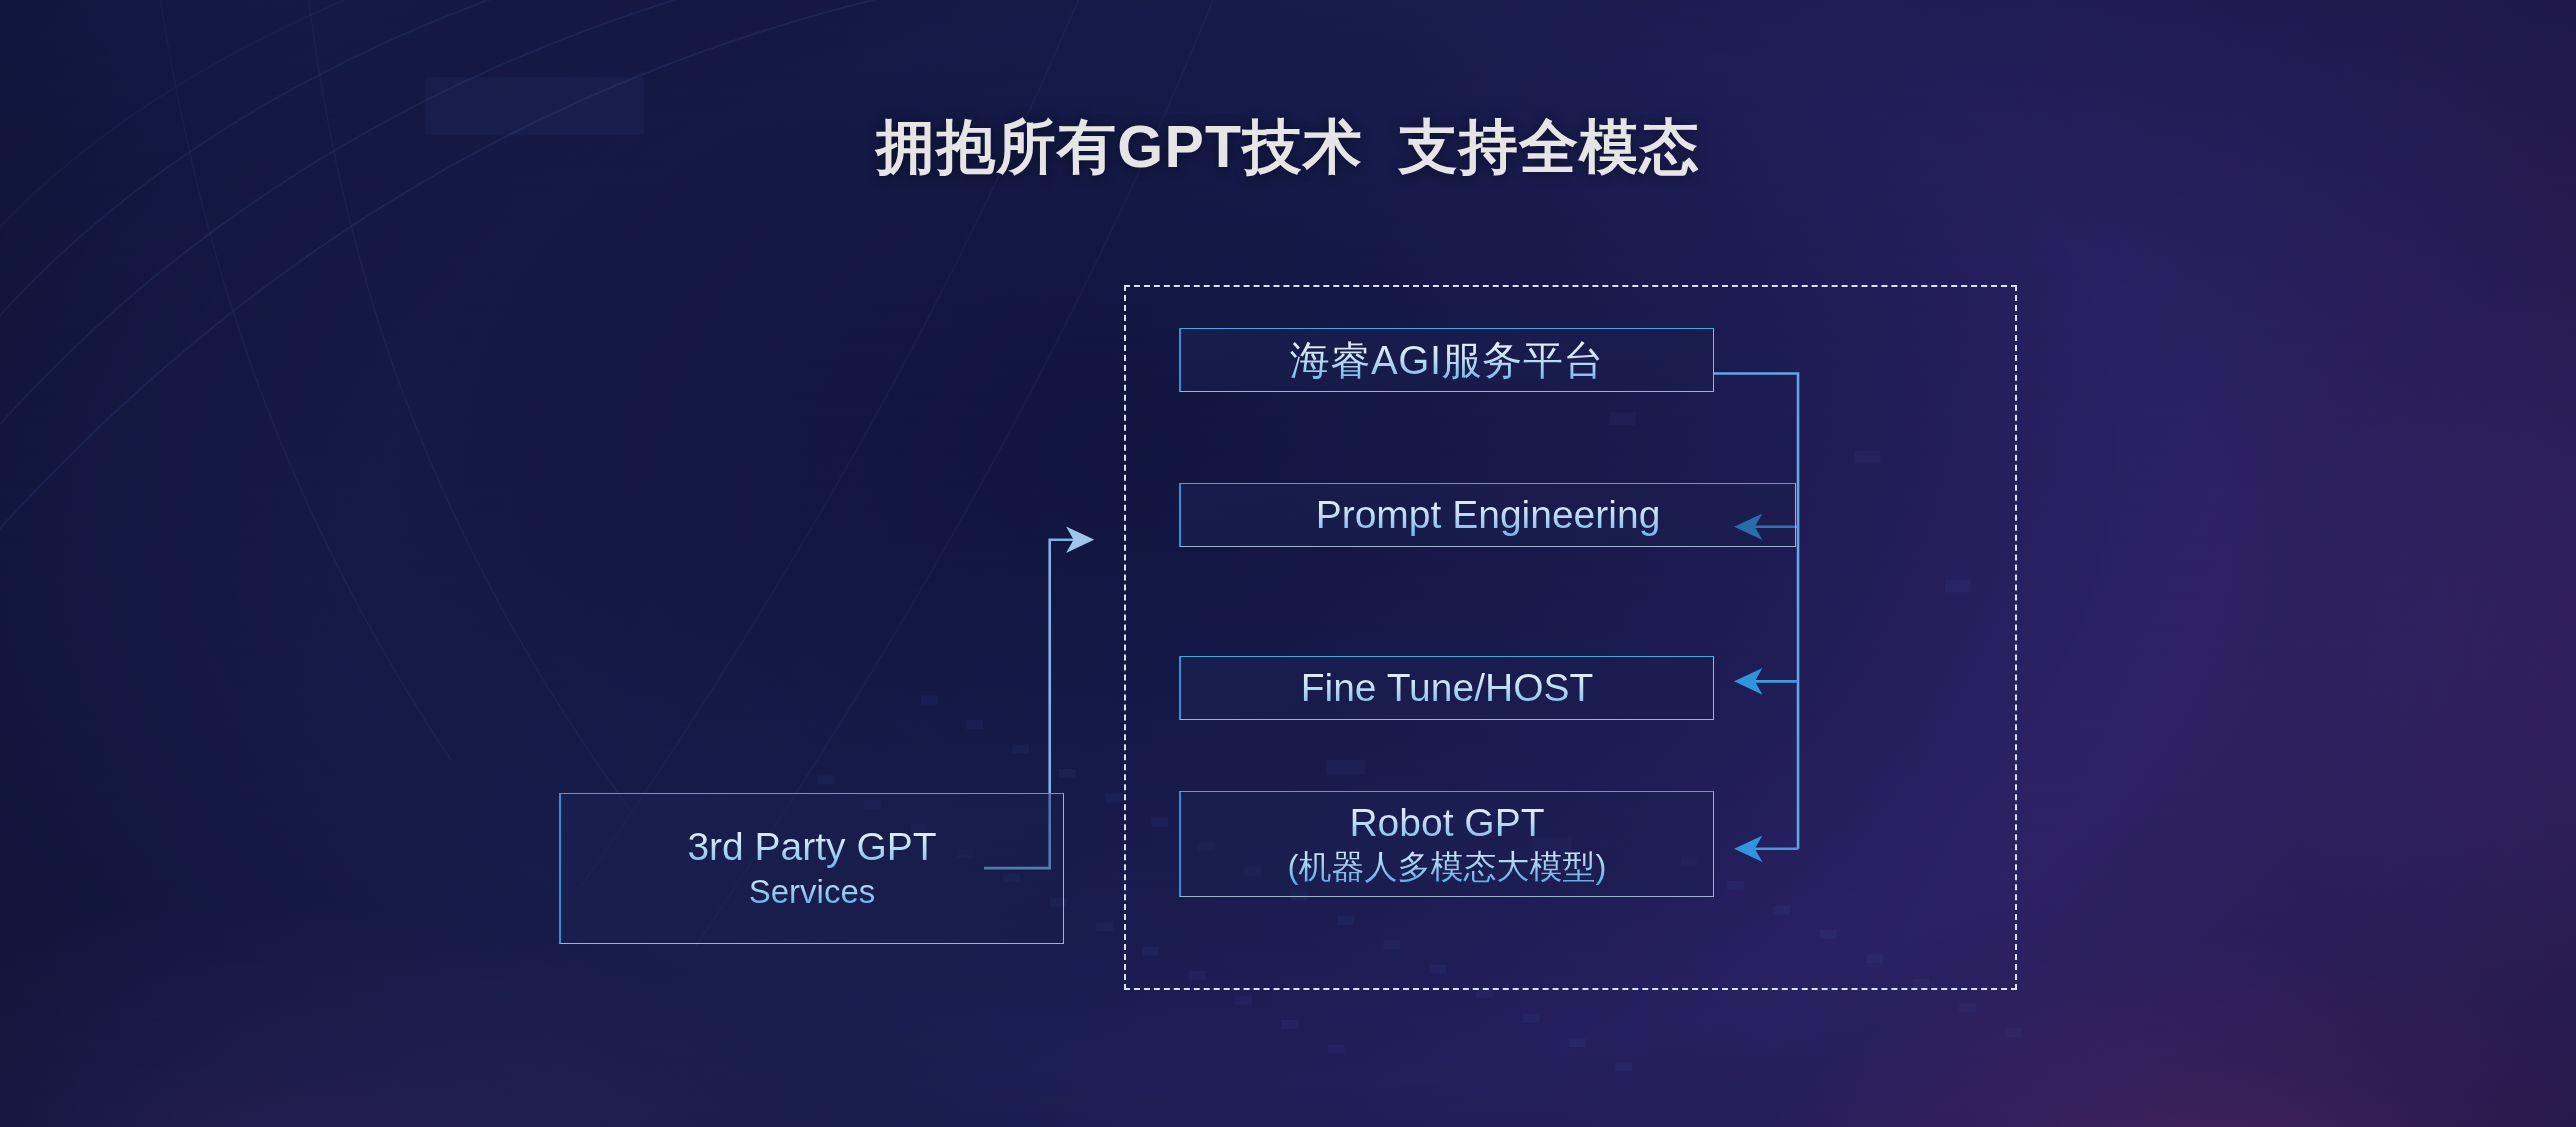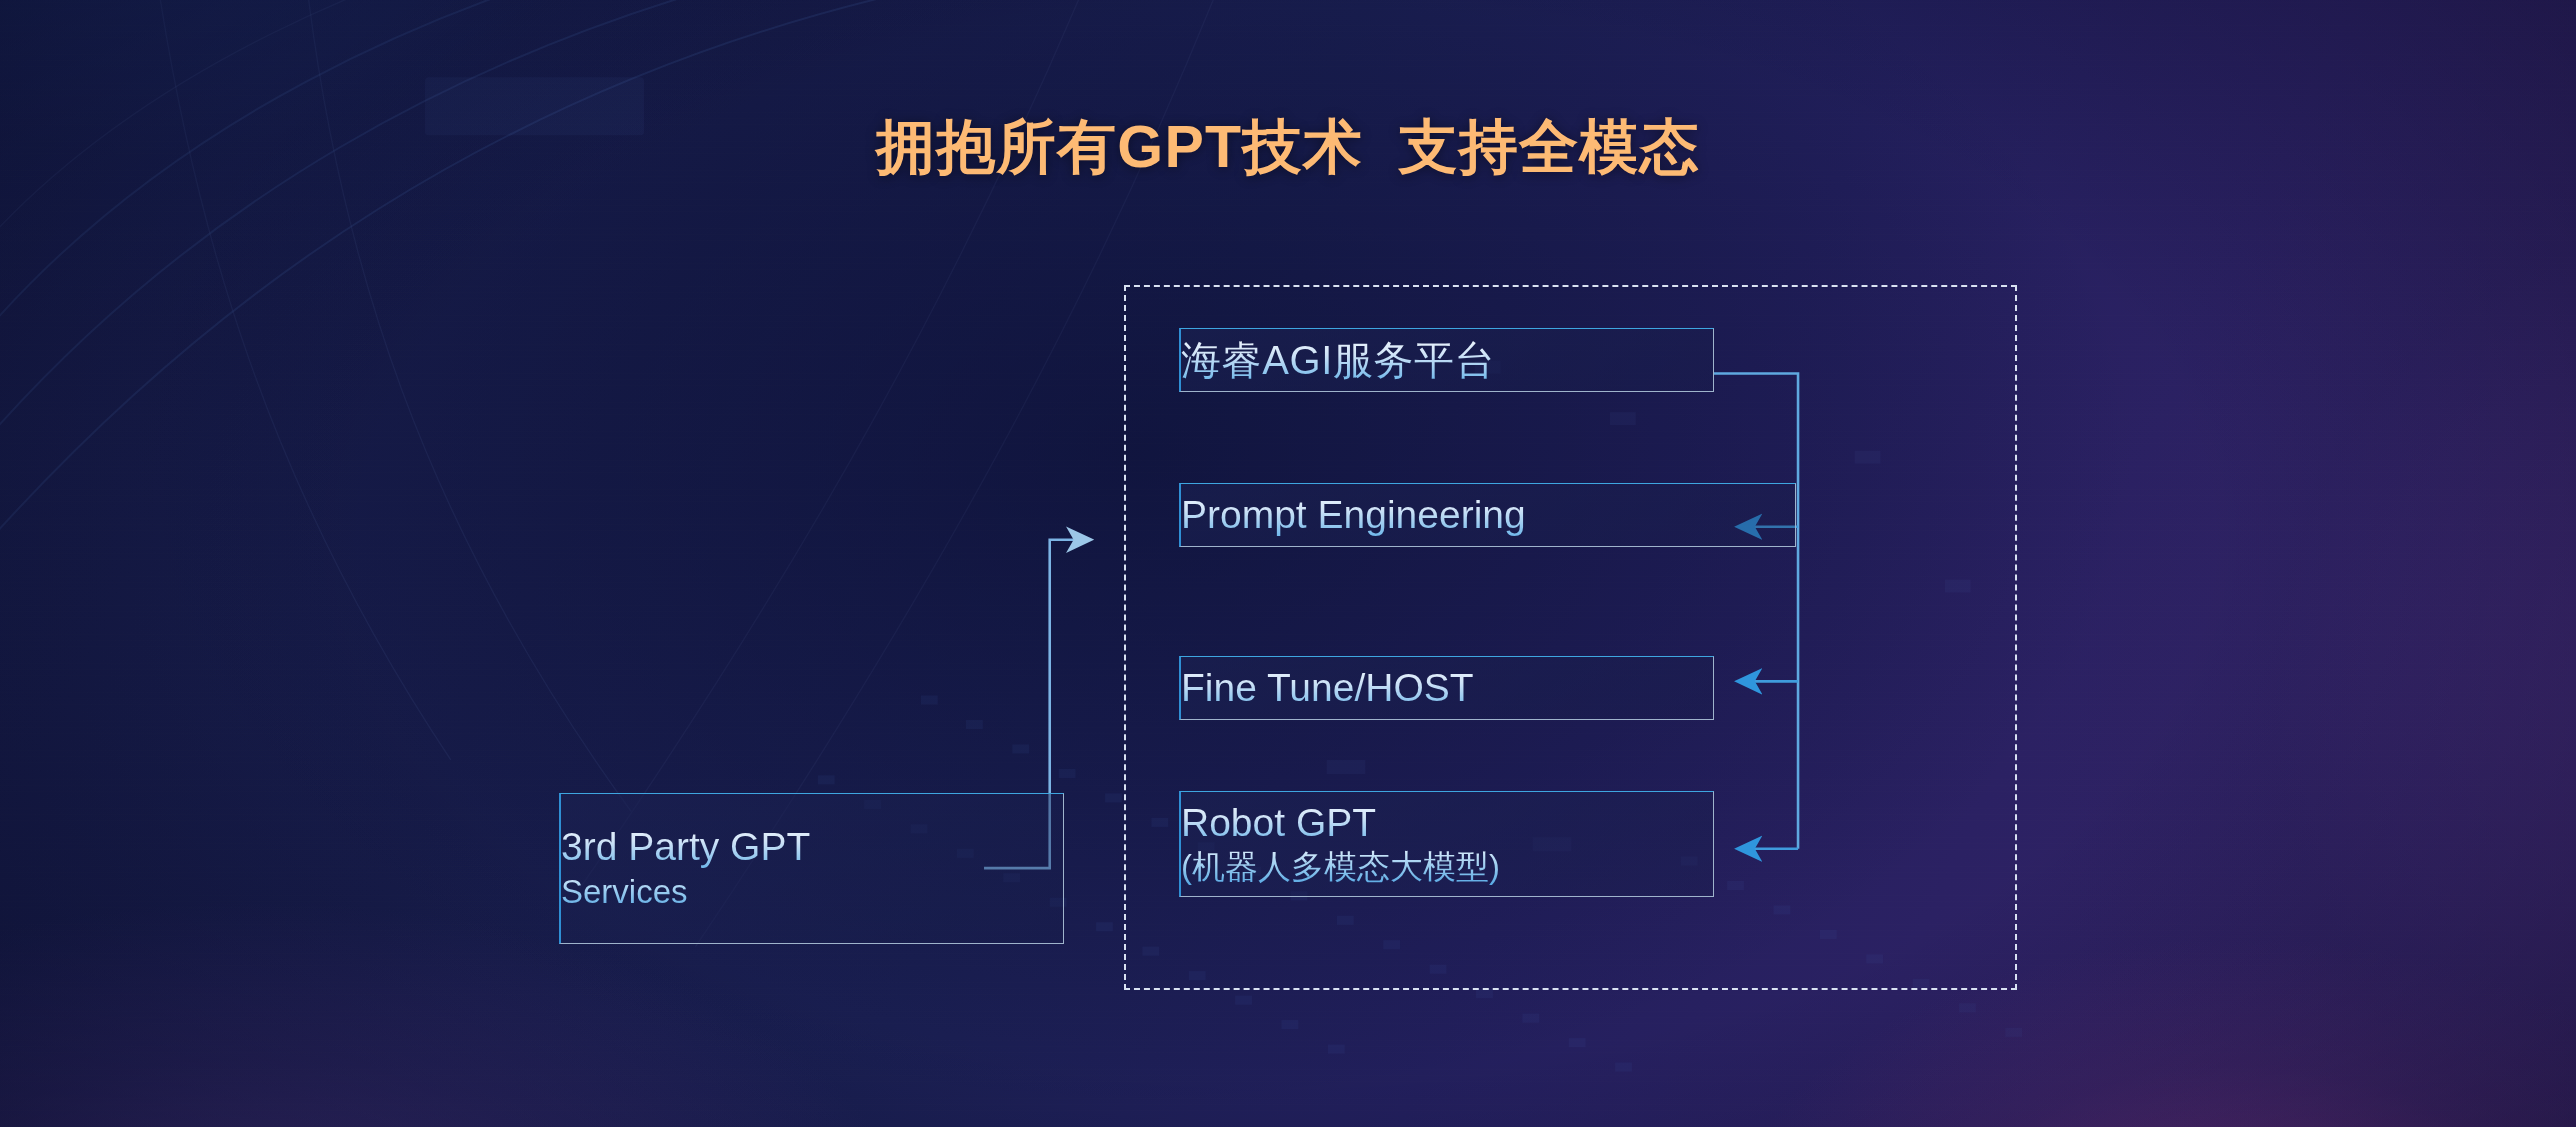--- a/index.html
+++ b/index.html
@@ -62,21 +62,21 @@
       repeating-linear-gradient(0deg, rgba(255,255,255,0.014) 0 0.6px, rgba(0,0,0,0) 0.6px 5.8px),
       repeating-linear-gradient(90deg, rgba(255,255,255,0.012) 0 0.6px, rgba(0,0,0,0) 0.6px 7px);
   }
 
   
   .title {
     position: absolute;
     left: 0; right: 0;
     top: 108px;
     text-align: center;
-    color: #fdba74;
+    color: #e5e5e5;
     font-size: 59px;
     font-weight: 700;
     letter-spacing: 1.3px;
     text-shadow: 0 1.3px 11.6px rgba(0,0,0,.45);
     white-space: pre;
   }
 
   
   .dashed-zone {
     position: absolute;
@@ -90,21 +90,21 @@
   .node {
     position: absolute;
     box-sizing: border-box;
     border-top: 1.9px solid #3ea6e0;
     border-left: 2.6px solid #2f8fd4;
     border-right: 1.9px solid #9fb4cc;
     border-bottom: 1.9px solid #9fb4cc;
     background: linear-gradient(160deg, rgba(27,33,82,0.58) 0%, rgba(22,28,72,0.30) 100%);
     display: flex;
     flex-direction: column;
-    align-items: flex-start;
+    align-items: center;
     justify-content: center;
     text-align: center;
   }
   .node .line1 {
     font-size: 39px;
     font-weight: 400;
     line-height: 1.12;
     background: linear-gradient(180deg, #eef5fd 0%, #cfe3f7 38%, #6cb6ea 100%);
     -webkit-background-clip: text;
     background-clip: text;

